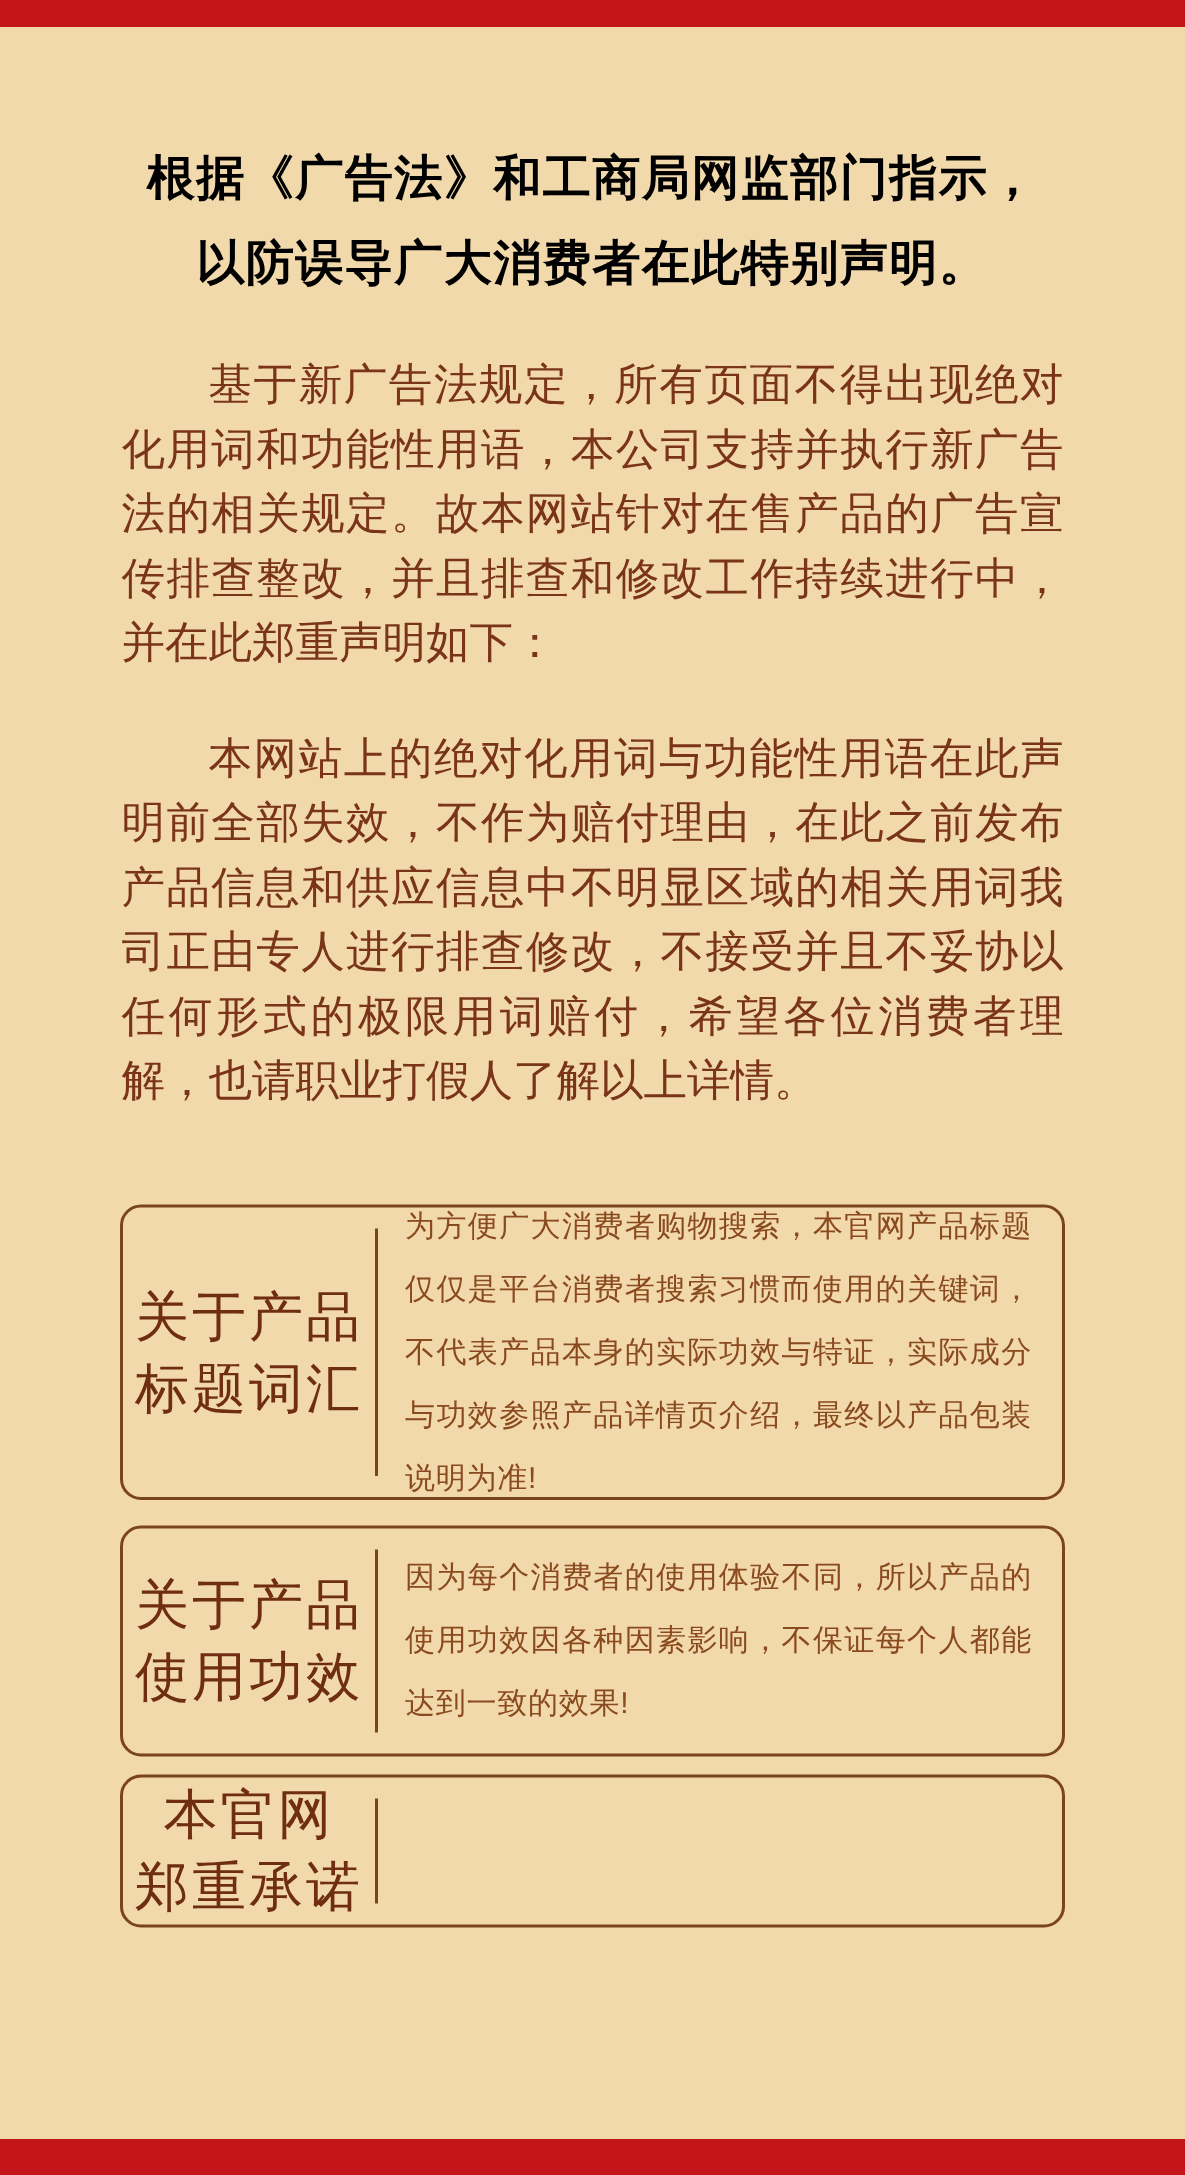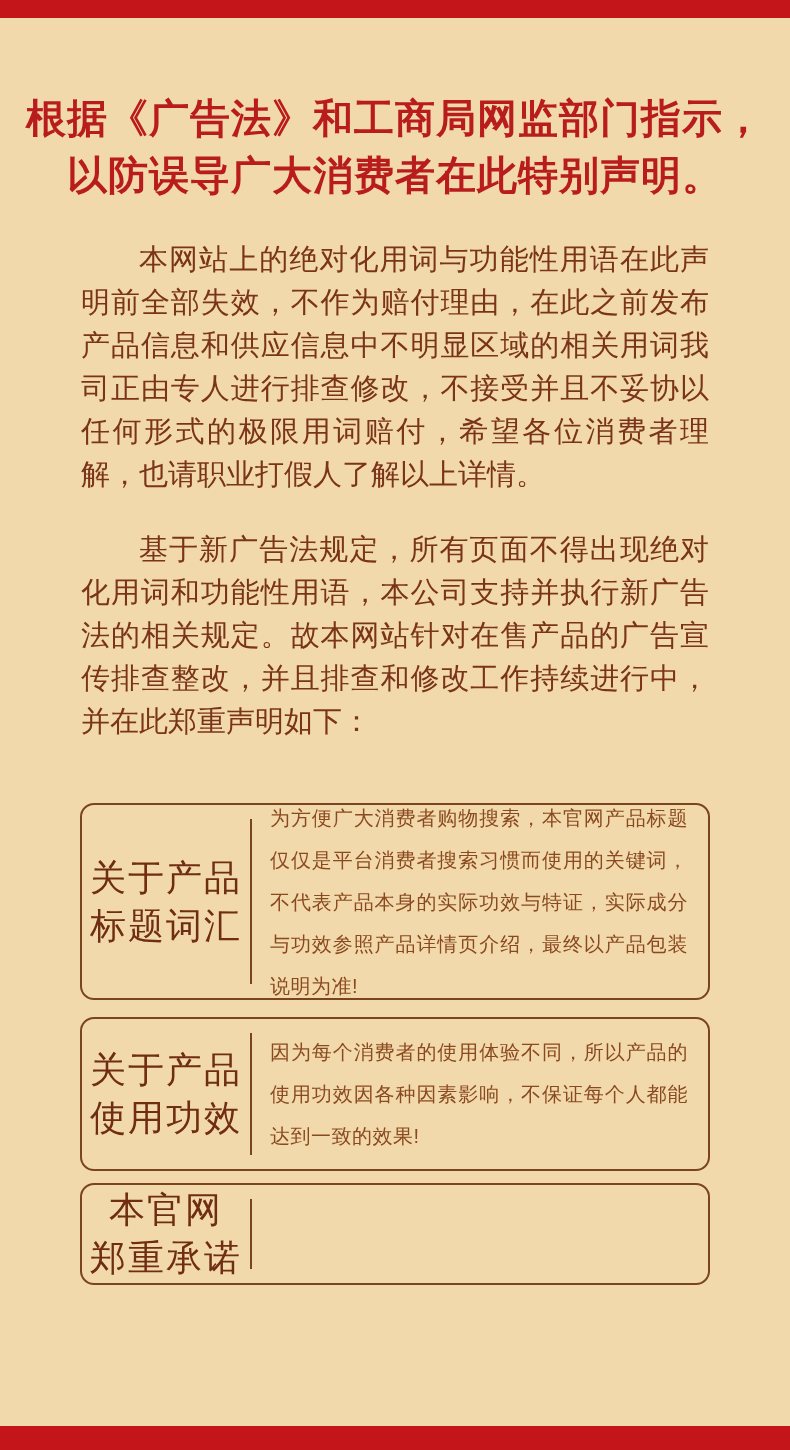--- a/index.html
+++ b/index.html
@@ -9,25 +9,25 @@
     background:#f2d9ac;
     overflow:hidden;
     font-family:"Liberation Serif","DejaVu Serif",serif;
   }
   .bar-top{height:18px;background:#c4151b;}
   .bar-bottom{position:absolute;left:0;right:0;bottom:0;height:24px;background:#c4151b;}
 
   .heading{
     margin-top:72px;
     text-align:center;
-    font-size:40px;
+    font-size:32px;
     font-weight:bold;
     line-height:57px;
     letter-spacing:1px;
-    color:#b91c1c;
+    color:#000000;
     white-space:pre-line;
   }
 
   .para{
     width:628px;
     margin:0 auto;
     font-size:29px;
     line-height:43px;
     color:#7a3418;
     text-align:justify;
@@ -94,22 +94,22 @@
 </style>
 </head>
 <body>
 
 <div class="page">
   <div class="bar-top"></div>
 
   <div class="heading">根据《广告法》和工商局网监部门指示，
 以防误导广大消费者在此特别声明。</div>
 
+  <div class="para para1">基于新广告法规定，所有页面不得出现绝对化用词和功能性用语，本公司支持并执行新广告法的相关规定。故本网站针对在售产品的广告宣传排查整改，并且排查和修改工作持续进行中，并在此郑重声明如下：</div>
   <div class="para para2">本网站上的绝对化用词与功能性用语在此声明前全部失效，不作为赔付理由，在此之前发布产品信息和供应信息中不明显区域的相关用词我司正由专人进行排查修改，不接受并且不妥协以任何形式的极限用词赔付，希望各位消费者理解，也请职业打假人了解以上详情。</div>
-  <div class="para para1">基于新广告法规定，所有页面不得出现绝对化用词和功能性用语，本公司支持并执行新广告法的相关规定。故本网站针对在售产品的广告宣传排查整改，并且排查和修改工作持续进行中，并在此郑重声明如下：</div>
 
   <div class="notice-box box1">
     <div class="box-label">关于产品
 标题词汇</div>
     <div class="box-divider"></div>
     <div class="box-text">
         <span>为方便广大消费者购物搜索，本官网产品标题仅仅是平台消费者搜索习惯而使用的关键词，不代表产品本身的实际功效与特证，实际成分与功效参照产品详情页介绍，最终以产品包装说明为准!</span>
       </div>
   </div>
 

